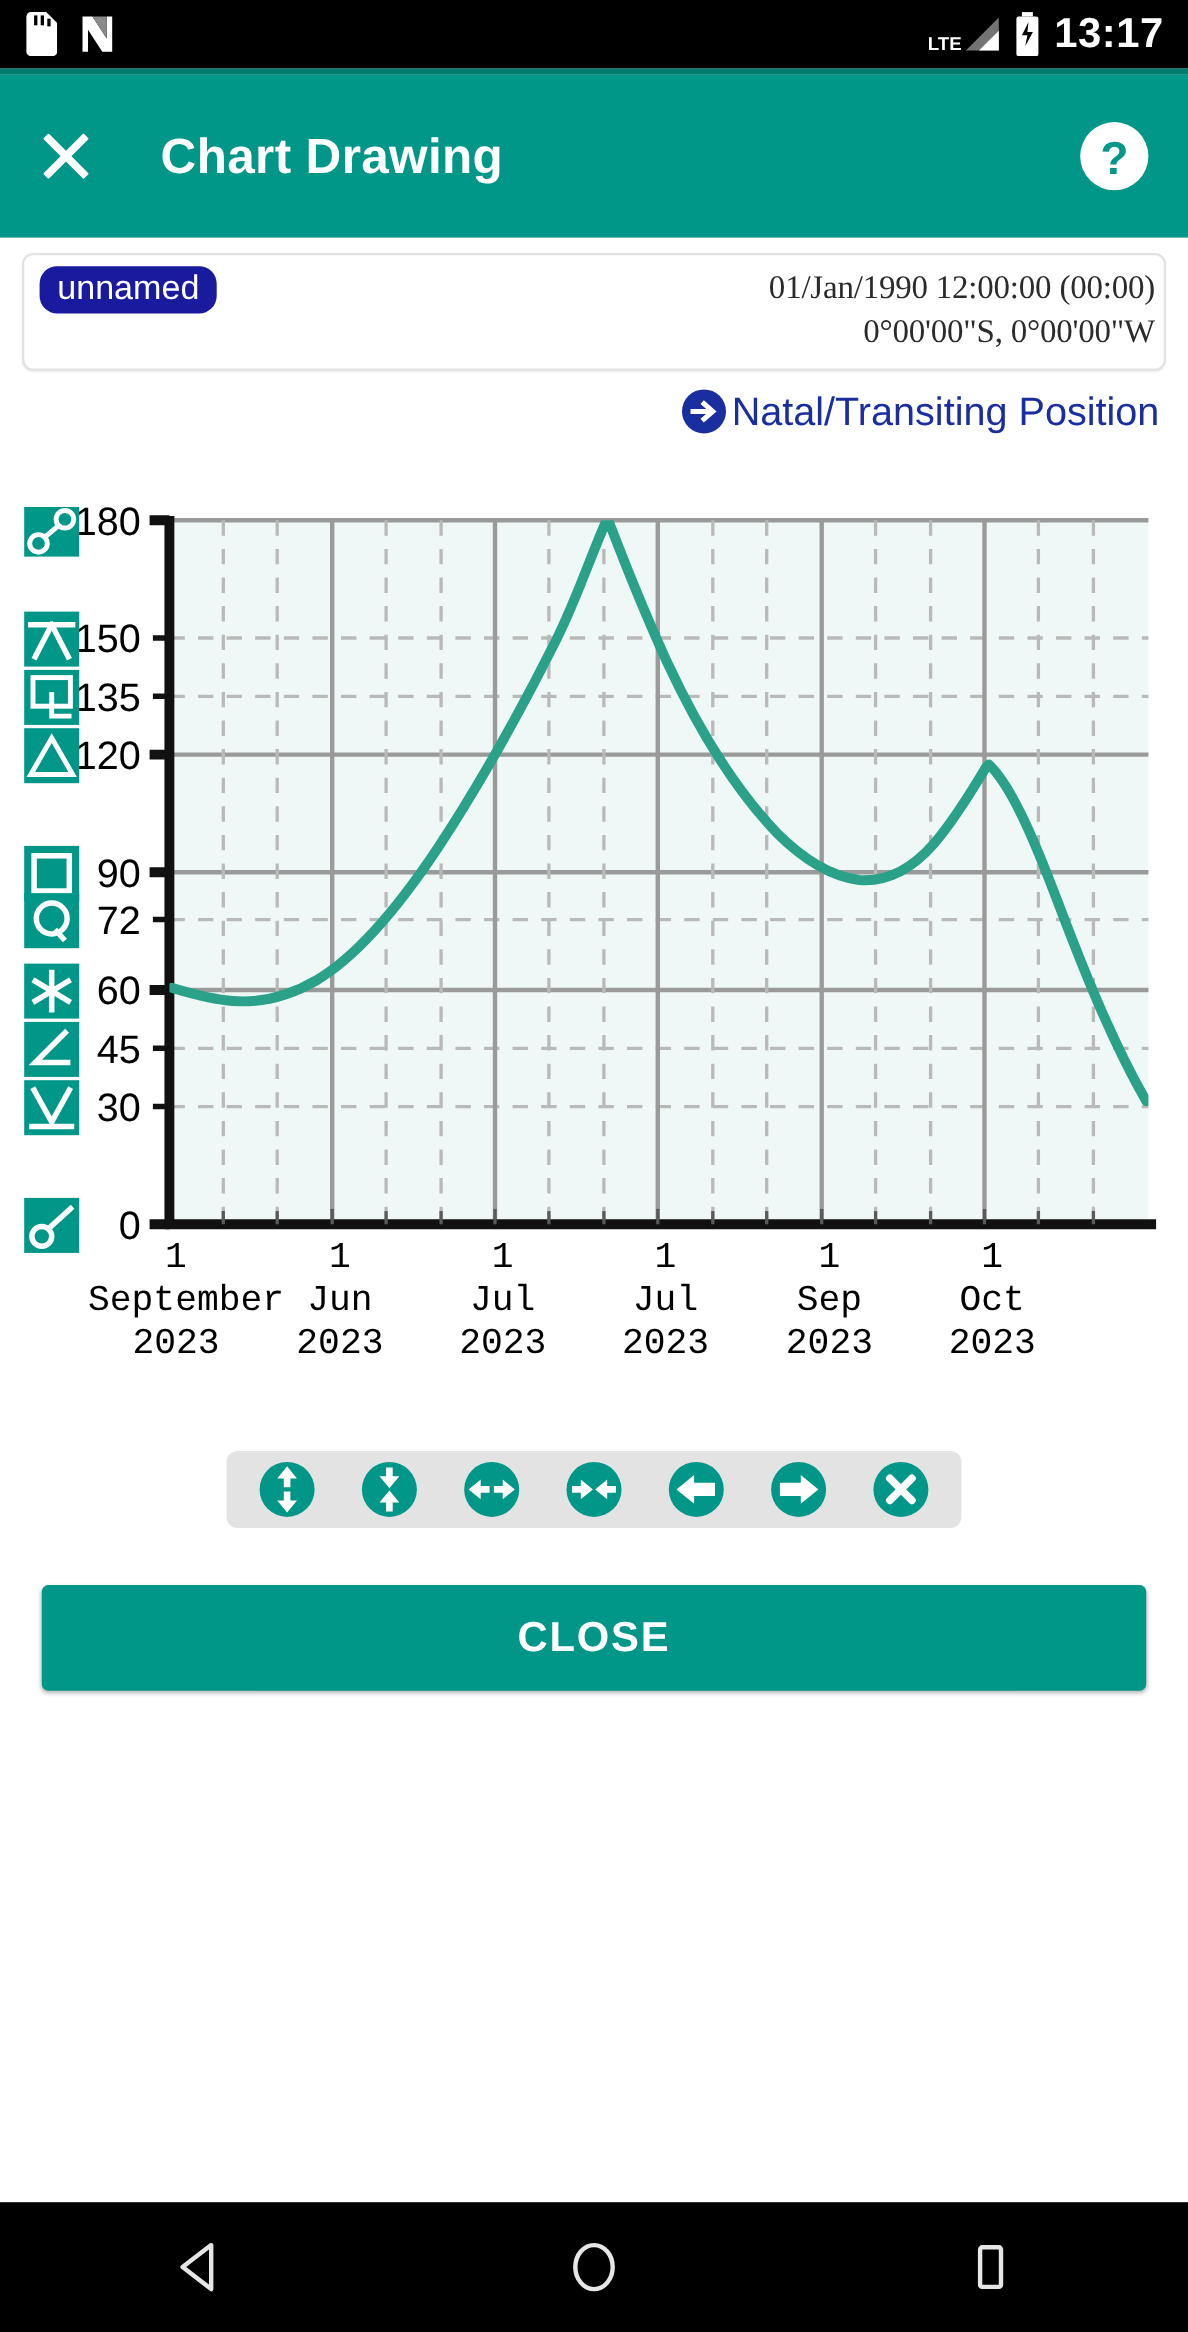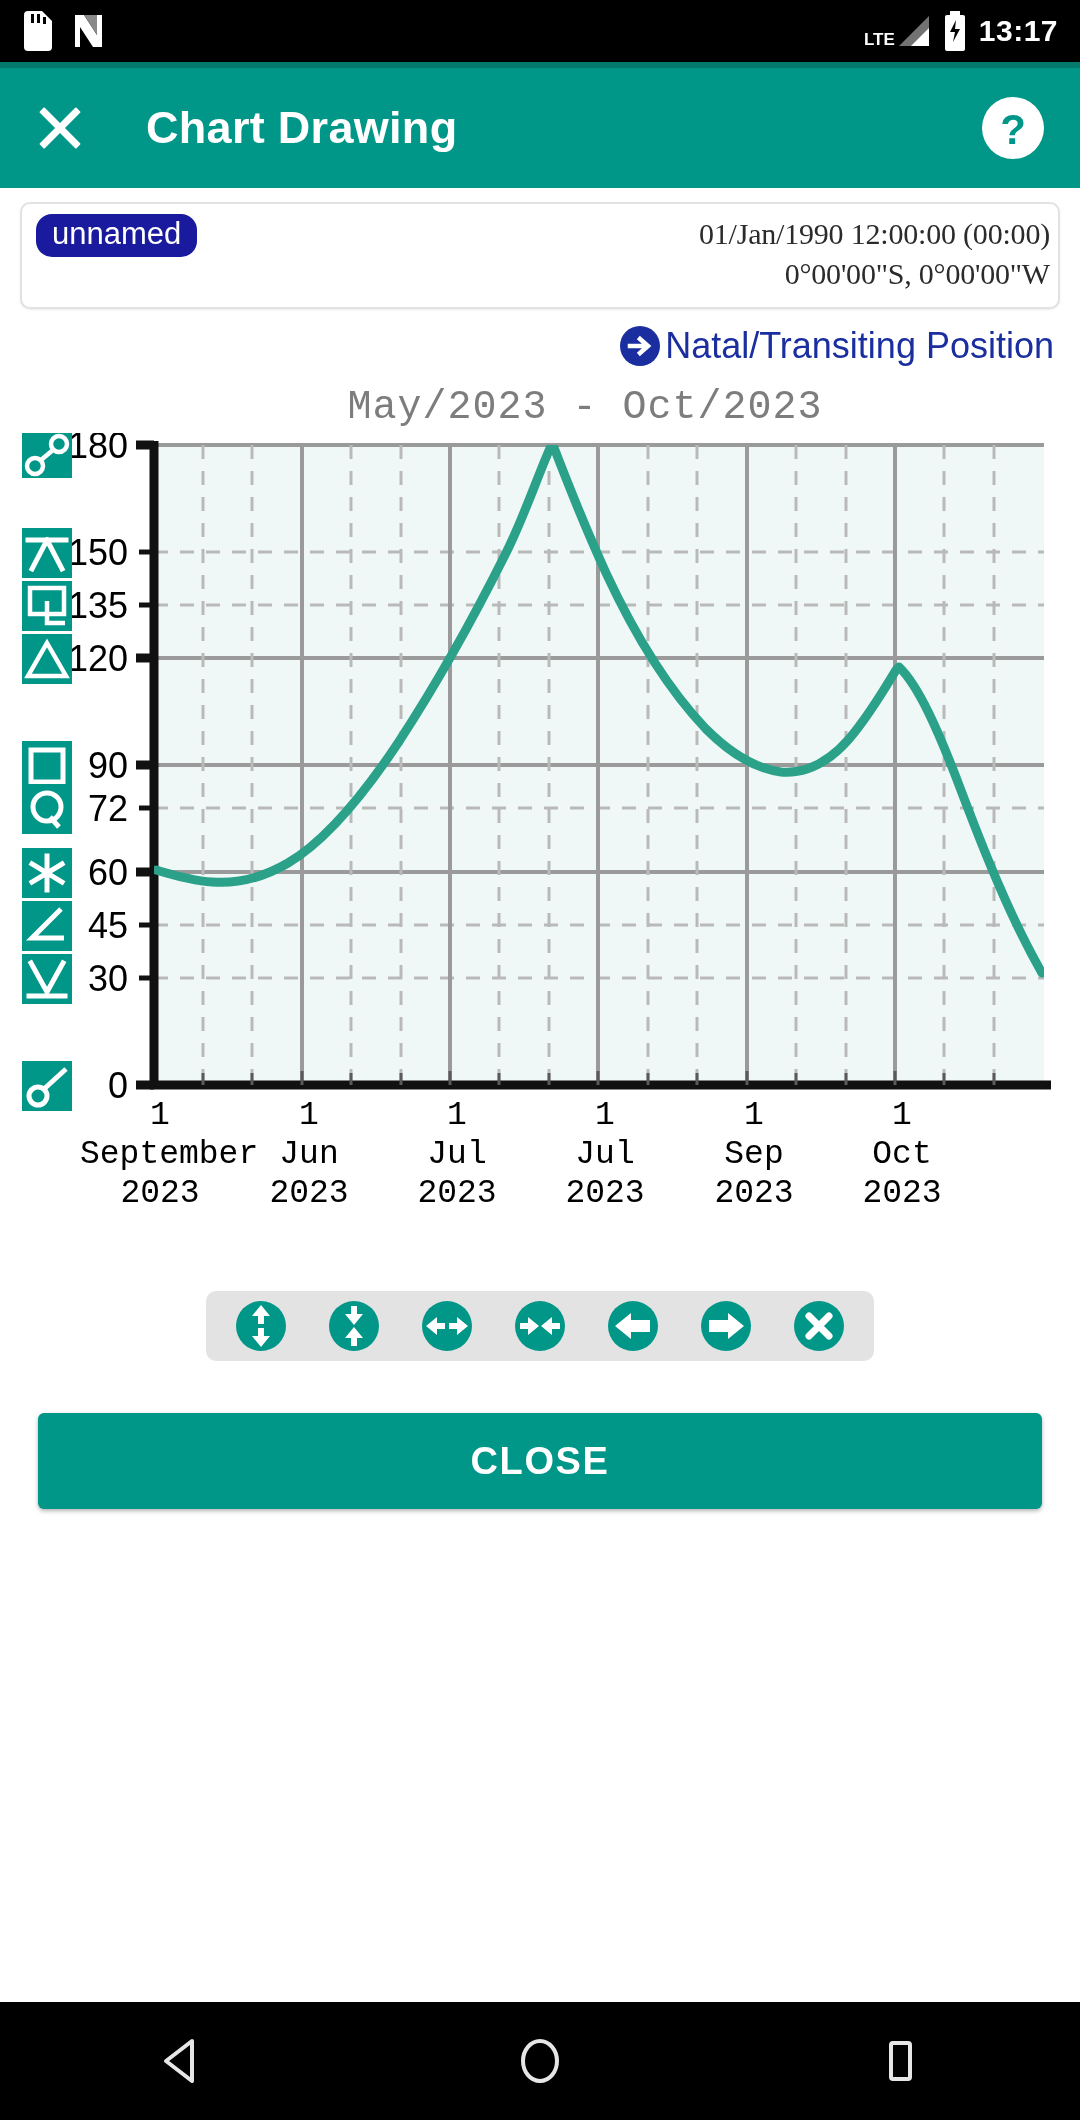--- a/index.html
+++ b/index.html
@@ -15,30 +15,30 @@
     height: 62px; background: #000; color: #fff;
     display: flex; align-items: center; padding: 0 22px;
     position: relative;
   }
   .status-left { display: flex; align-items: center; gap: 18px; }
   .status-right {
     margin-left: auto; display: flex; align-items: center; gap: 12px;
   }
   .sb-icon { display: block; }
   .status-time {
-    font-size: 30px; font-weight: 600; letter-spacing: .5px;
+    font-size: 38px; font-weight: 600; letter-spacing: .5px;
     font-family: "Liberation Sans", sans-serif; line-height: 1;
   }
   .lte-label { font-size: 17px; font-weight: 700; line-height: 1; }
   .lte-wrap { display: flex; align-items: flex-end; gap: 2px; }
 
   
   .appbar-shadowline { height: 6px; background: #047a6d; }
   .appbar {
-    height: 120px; background: #009688; display: flex; align-items: center;
+    height: 148px; background: #009688; display: flex; align-items: center;
     padding: 0 34px; position: relative;
   }
   .appbar-title {
     color: #fff; font-size: 45px; font-weight: 700; margin-left: 60px;
     letter-spacing: .3px;
   }
   .close-x { width: 52px; height: 52px; position: relative; cursor: pointer; }
   .close-x::before, .close-x::after {
     content: ""; position: absolute; left: 50%; top: 50%;
     width: 52px; height: 7px; background: #fff; border-radius: 1px;
@@ -194,21 +194,20 @@
 
   <div class="natal-link-row">
     <svg class="arrow-circle" viewBox="0 0 42 42">
       <circle cx="21" cy="21" r="20" fill="#1a2ea0"></circle>
       <path d="M11 21 h16 M21 14 l8 7 -8 7" stroke="#fff" stroke-width="4.5" fill="none" stroke-linecap="square"></path>
     </svg>
     <span class="natal-link-text">Natal/Transiting Position</span>
   </div>
 
   <div class="chart-wrap" style="height:900px;">
-    <div class="chart-title">May/2023 - Oct/2023</div>
 
     <svg width="1066" height="840" viewBox="0 0 1066 840" style="position:absolute;left:-8px;top:48px;">
       <defs>
         <clipPath id="plotclip">
             <rect x="148" y="12" width="890" height="640"></rect>
           </clipPath>
       </defs>
 
       <rect x="148" y="12" width="890" height="640" fill="#f0f8f7"></rect>
 

